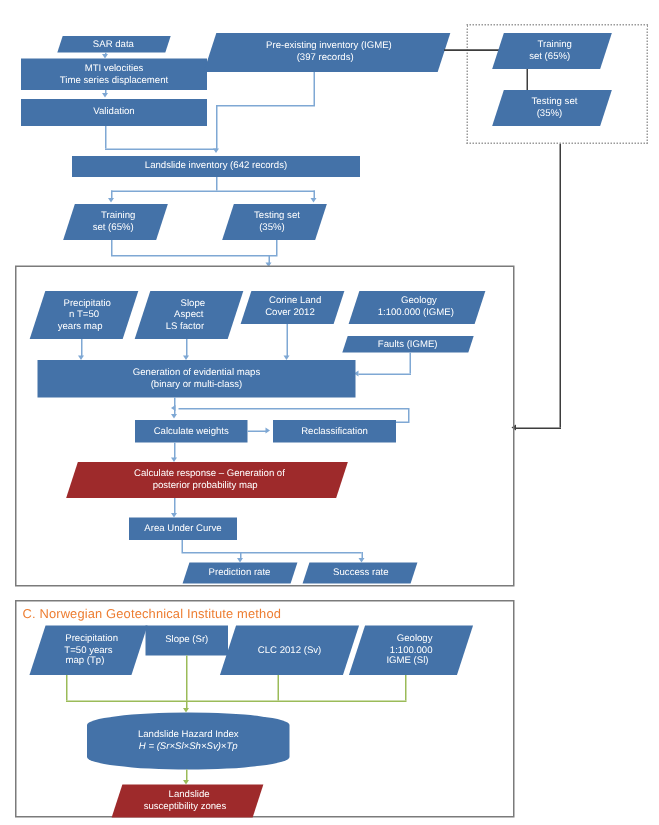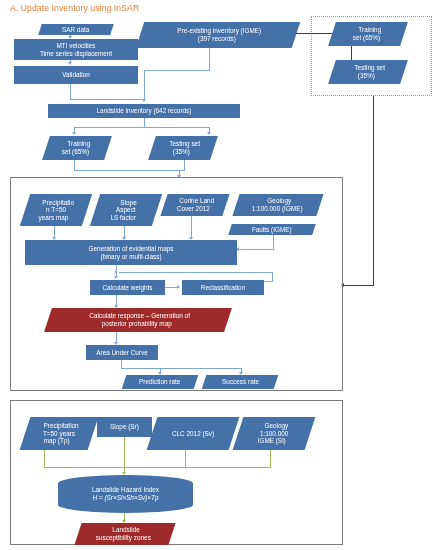--- a/index.html
+++ b/index.html
@@ -31,21 +31,20 @@
   .arw.left.dark{border-right-color:#3d3d3d;}
   .arw.right{border-top:2.2px solid transparent;border-bottom:2.2px solid transparent;border-left:3.4px solid #7FA8D4;}
   .arw.right.dark{border-left-color:#3d3d3d;}
   .ital{font-style:italic;}
 </style>
 </head>
 <body>
 
 <div id="canvas">
 
-  <div class="sec-title" style="left:10px;top:3px;">A. Update Inventory using InSAR</div>
 
   <div class="panel dotted" style="left:311px;top:16px;width:121px;height:80px;"></div>
 
   <div class="node blue para" style="left:40px;top:24px;width:72px;height:11px;">
       <span>SAR data</span>
     </div>
 
   <div class="node blue" style="left:14px;top:39px;width:124px;height:21px;flex-direction:column;">
     <span>MTI velocities</span>
     <span>Time series displacement</span>
@@ -201,20 +200,21 @@
   <div class="arw down" style="left:239px;top:372px;"></div>
 
   <div class="node blue para" style="left:124px;top:375px;width:72px;height:14px;">
       <span>Prediction rate</span>
     </div>
   <div class="node blue para" style="left:204px;top:375px;width:72px;height:14px;">
       <span>Success rate</span>
     </div>
 
   <div class="panel" style="left:10px;top:400px;width:333px;height:145px;"></div>
+  <div class="sec-title" style="left:15px;top:404px;">C. Norwegian Geotechnical Institute method</div>
 
   <div class="node blue para" style="left:25px;top:417px;width:68px;height:33px;flex-direction:column;">
     <span>Precipitation</span>
     <span>T=50 years</span>
     <span>map (Tp)</span>
   </div>
   <div class="node blue" style="left:97px;top:417px;width:55px;height:20px;">
       <span>Slope (Sr)</span>
     </div>
   <div class="node blue para" style="left:152px;top:417px;width:82px;height:33px;">

